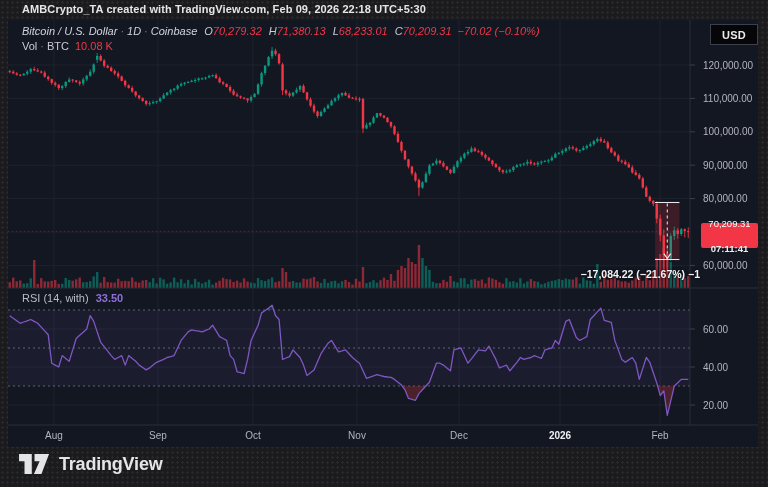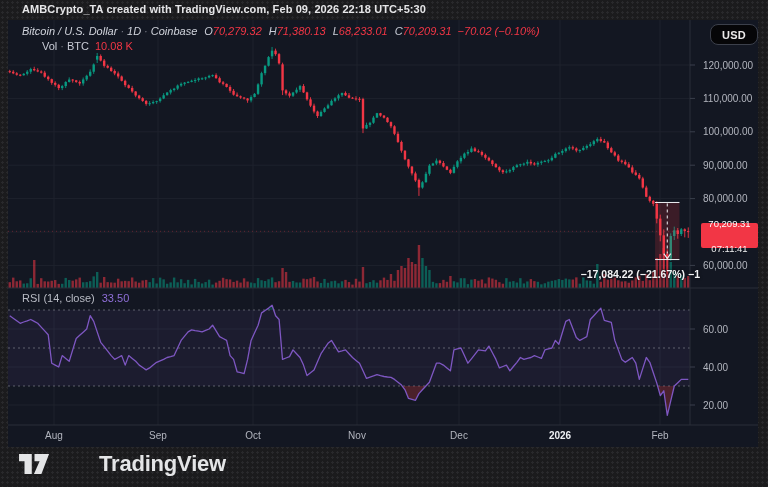--- a/index.html
+++ b/index.html
@@ -24,52 +24,52 @@
   .chart-panel svg { position:absolute; left:0; top:0; }
   .legend {
     position:absolute; left:14px; top:5px; font-size:11px; color:#d1d4dc;
     white-space:nowrap; cursor:default;font-style:italic;
   }
   .legend .sep { color:#787b86; padding:0 3px; }
   .legend .ltr { color:#c9ccd6; margin-left:7px; }
   .legend .val { }
   .legend .chg { margin-left:6px; }
   .legend-vol {
-    position:absolute; left:14px; top:20px; font-size:11px; color:#c9ccd6; white-space:nowrap;margin-left:20px;
+    position:absolute; left:14px; top:20px; font-size:11px; color:#c9ccd6; white-space:nowrap;
   }
   .legend-vol .sep { color:#787b86; padding:0 3px; }
   .legend-vol .vval { margin-left:6px; }
   .rsi-legend {
     position:absolute; left:14px; top:272px; font-size:11px; color:#b9bcc5; white-space:nowrap;
   }
-  .rsi-legend .rval { margin-left:7px; font-weight:400; }
+  .rsi-legend .rval { margin-left:7px; font-weight:700; }
   .usd-button {
     position:absolute; left:702px; top:4px; width:48px; height:21px;
-    background:#060608; border:1px solid #3c404b; border-radius:8px;
+    background:#060608; border:1px solid #3c404b; border-radius:0;
     color:#eceaea; font-size:11px; font-weight:700; letter-spacing:.3px;
     display:flex; align-items:center; justify-content:center; cursor:pointer;
   }
   .price-tag {
     position:absolute; left:693px; top:203px; width:57px; height:25px;
     border-radius:2px; color:#fff; text-align:center;
     display:flex; flex-direction:column; justify-content:center; line-height:11px;
     font-size:9.5px;
   }
-  .price-tag .countdown { opacity:.92; font-weight:400;margin-top:14px; }
+  .price-tag .countdown { opacity:.92; font-weight:700;margin-top:14px; }
   .measure-label {
     position:absolute; left:500px; top:248px; width:192px; text-align:right;
     font-size:10.5px; font-weight:700; color:#f2f3f5; white-space:nowrap;
     text-shadow:0 0 3px rgba(0,0,0,.8);
   }
   .footer-logo {
     position:absolute; left:19px; top:451px; height:26px;
     display:flex; align-items:center; gap:9px; cursor:pointer;
   }
   .footer-logo .wordmark {
-    color:#e4e5e7; font-size:22px; font-weight:700; letter-spacing:-.2px;margin-left:40px;
+    color:#e4e5e7; font-size:18px; font-weight:700; letter-spacing:-.2px;
   }
 </style>
 </head>
 <body>
 
 <div class="stage">
 
   <div class="attribution">AMBCrypto_TA created with TradingView.com, Feb 09, 2026 22:18 UTC+5:30</div>
 
   <div class="chart-panel">
@@ -740,21 +740,21 @@
 
     <div class="legend">
       <span>Bitcoin / U.S. Dollar</span><span class="sep">·</span><span>1D</span><span class="sep">·</span><span>Coinbase</span><span class="ltr">O</span><span class="val ohlc" style="color: rgb(242, 54, 69);">70,279.32</span><span class="ltr">H</span><span class="val ohlc" style="color: rgb(242, 54, 69);">71,380.13</span><span class="ltr">L</span><span class="val ohlc" style="color: rgb(242, 54, 69);">68,233.01</span><span class="ltr">C</span><span class="val ohlc" style="color: rgb(242, 54, 69);">70,209.31</span><span class="chg ohlc" style="color: rgb(242, 54, 69);">−70.02 (−0.10%)</span>
     </div>
 
     <div class="legend-vol">
       <span>Vol</span><span class="sep">·</span><span>BTC</span><span class="vval ohlc" style="color: rgb(242, 54, 69);">10.08 K</span>
     </div>
 
     <div class="rsi-legend">
-      <span>RSI (14, close)</span><span class="rval" style="color: rgb(143, 111, 216);">33.50</span>
+      <span>RSI (14, with)</span><span class="rval" style="color: rgb(143, 111, 216);">33.50</span>
     </div>
 
     <div class="usd-button">USD</div>
 
     <div class="price-tag" style="background: rgb(242, 54, 69);">
       <div>70,209.31</div>
       <div class="countdown">07:11:41</div>
     </div>
 
     <div class="measure-label">−17,084.22 (−21.67%) −1</div>

